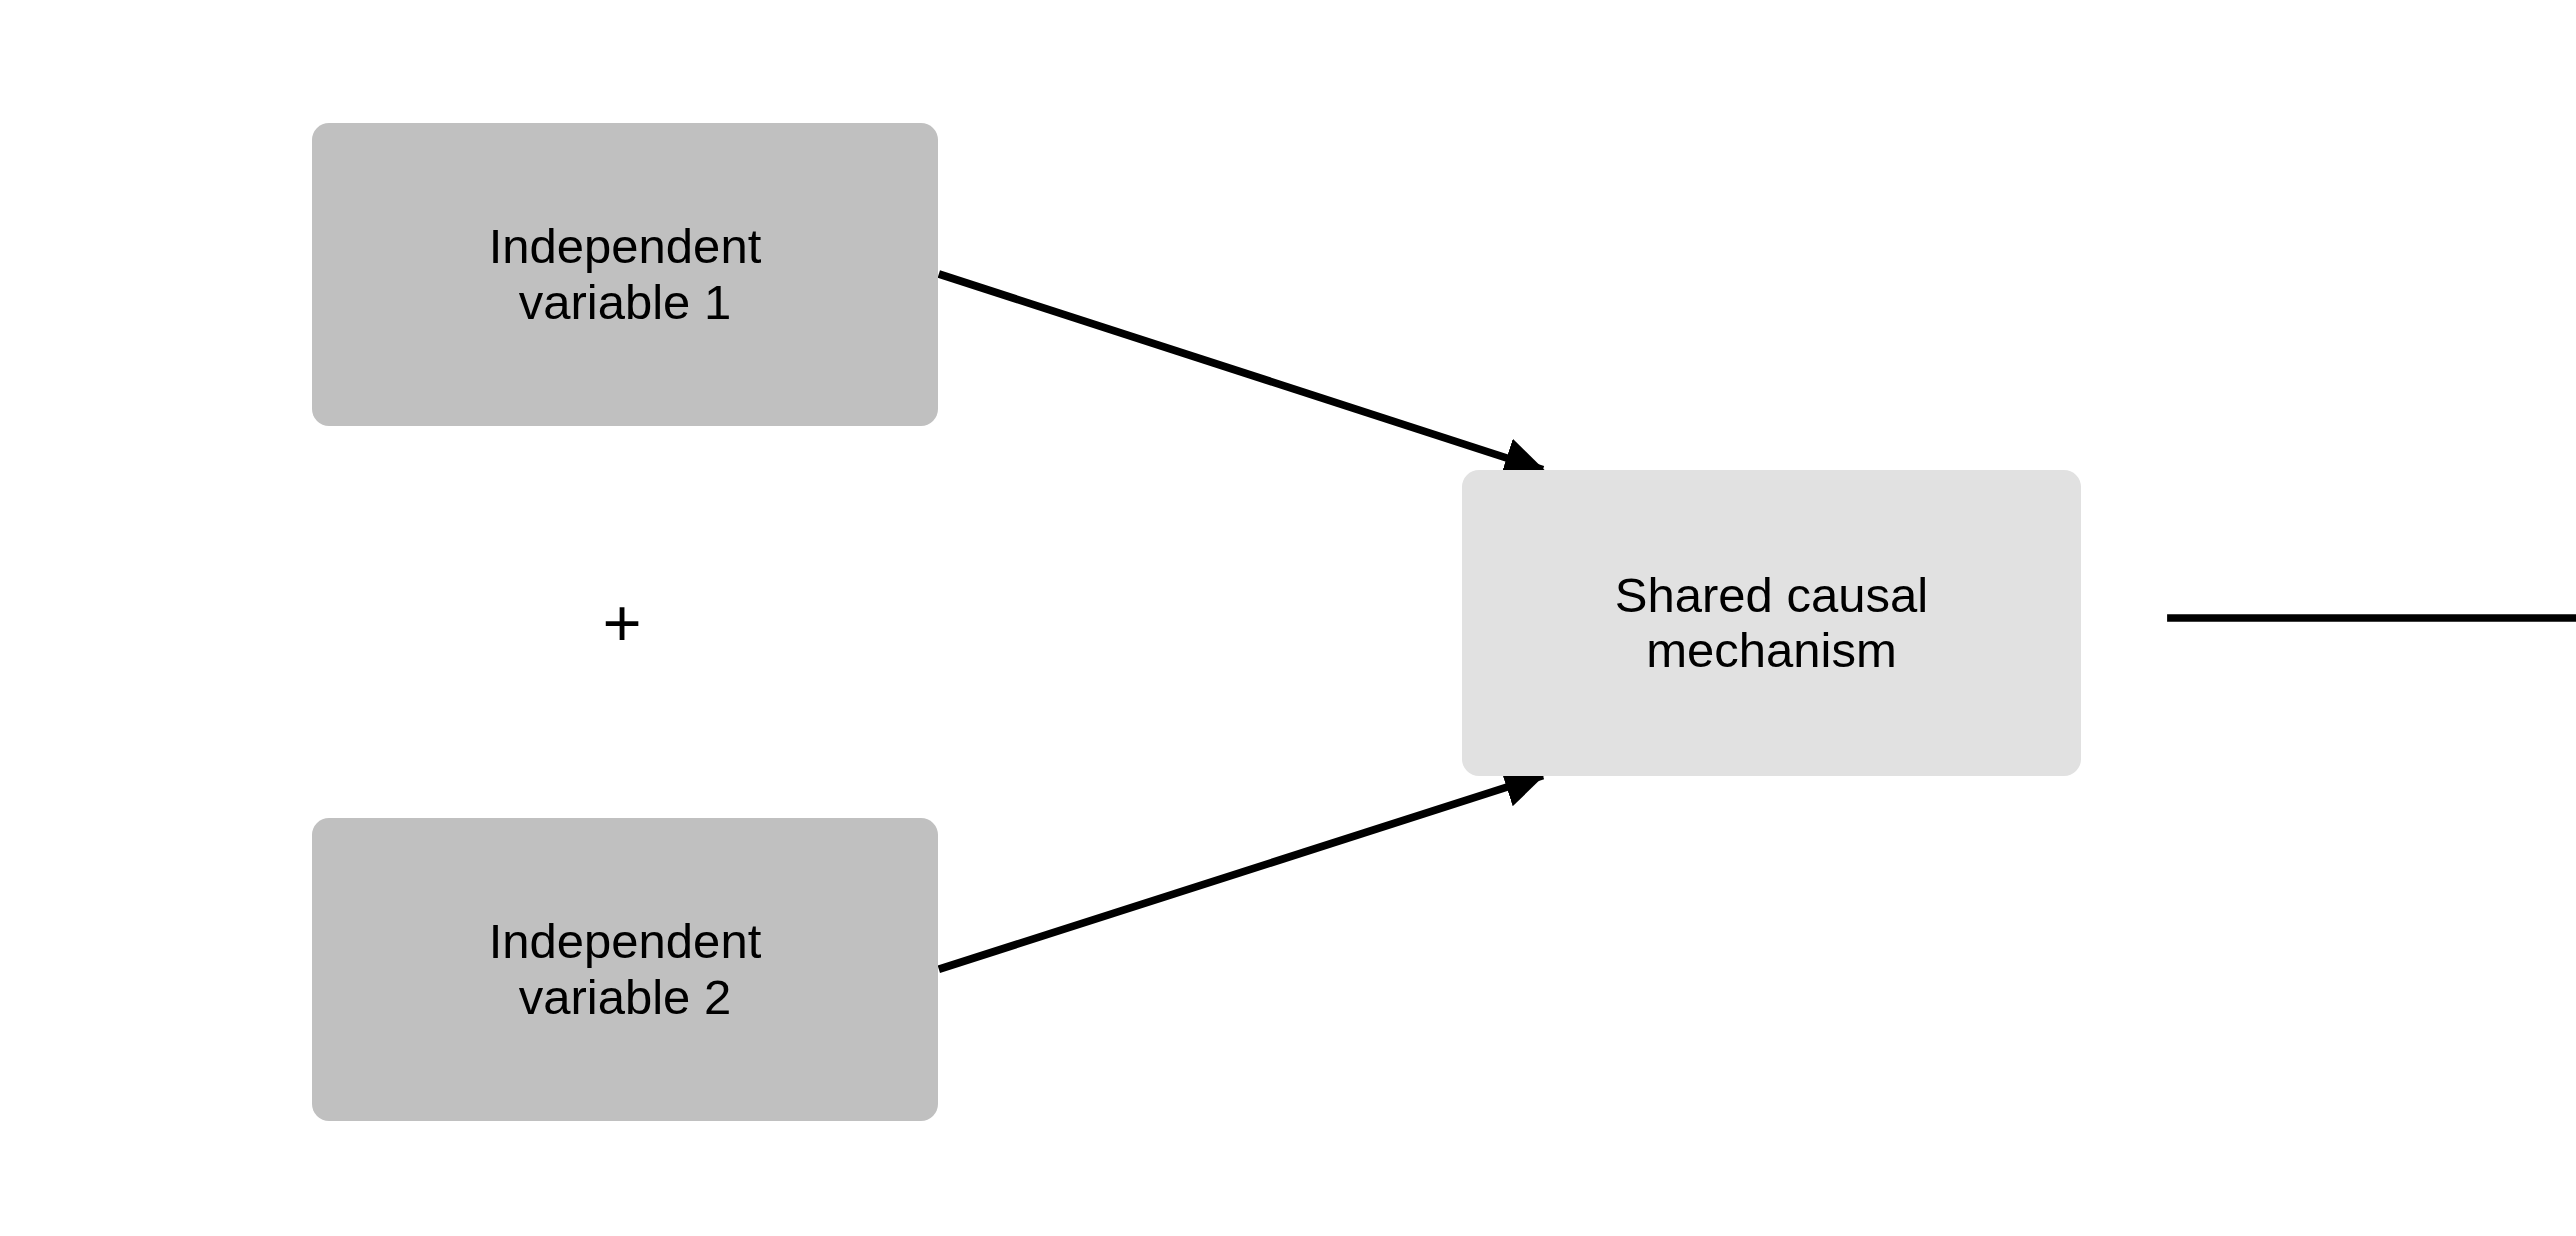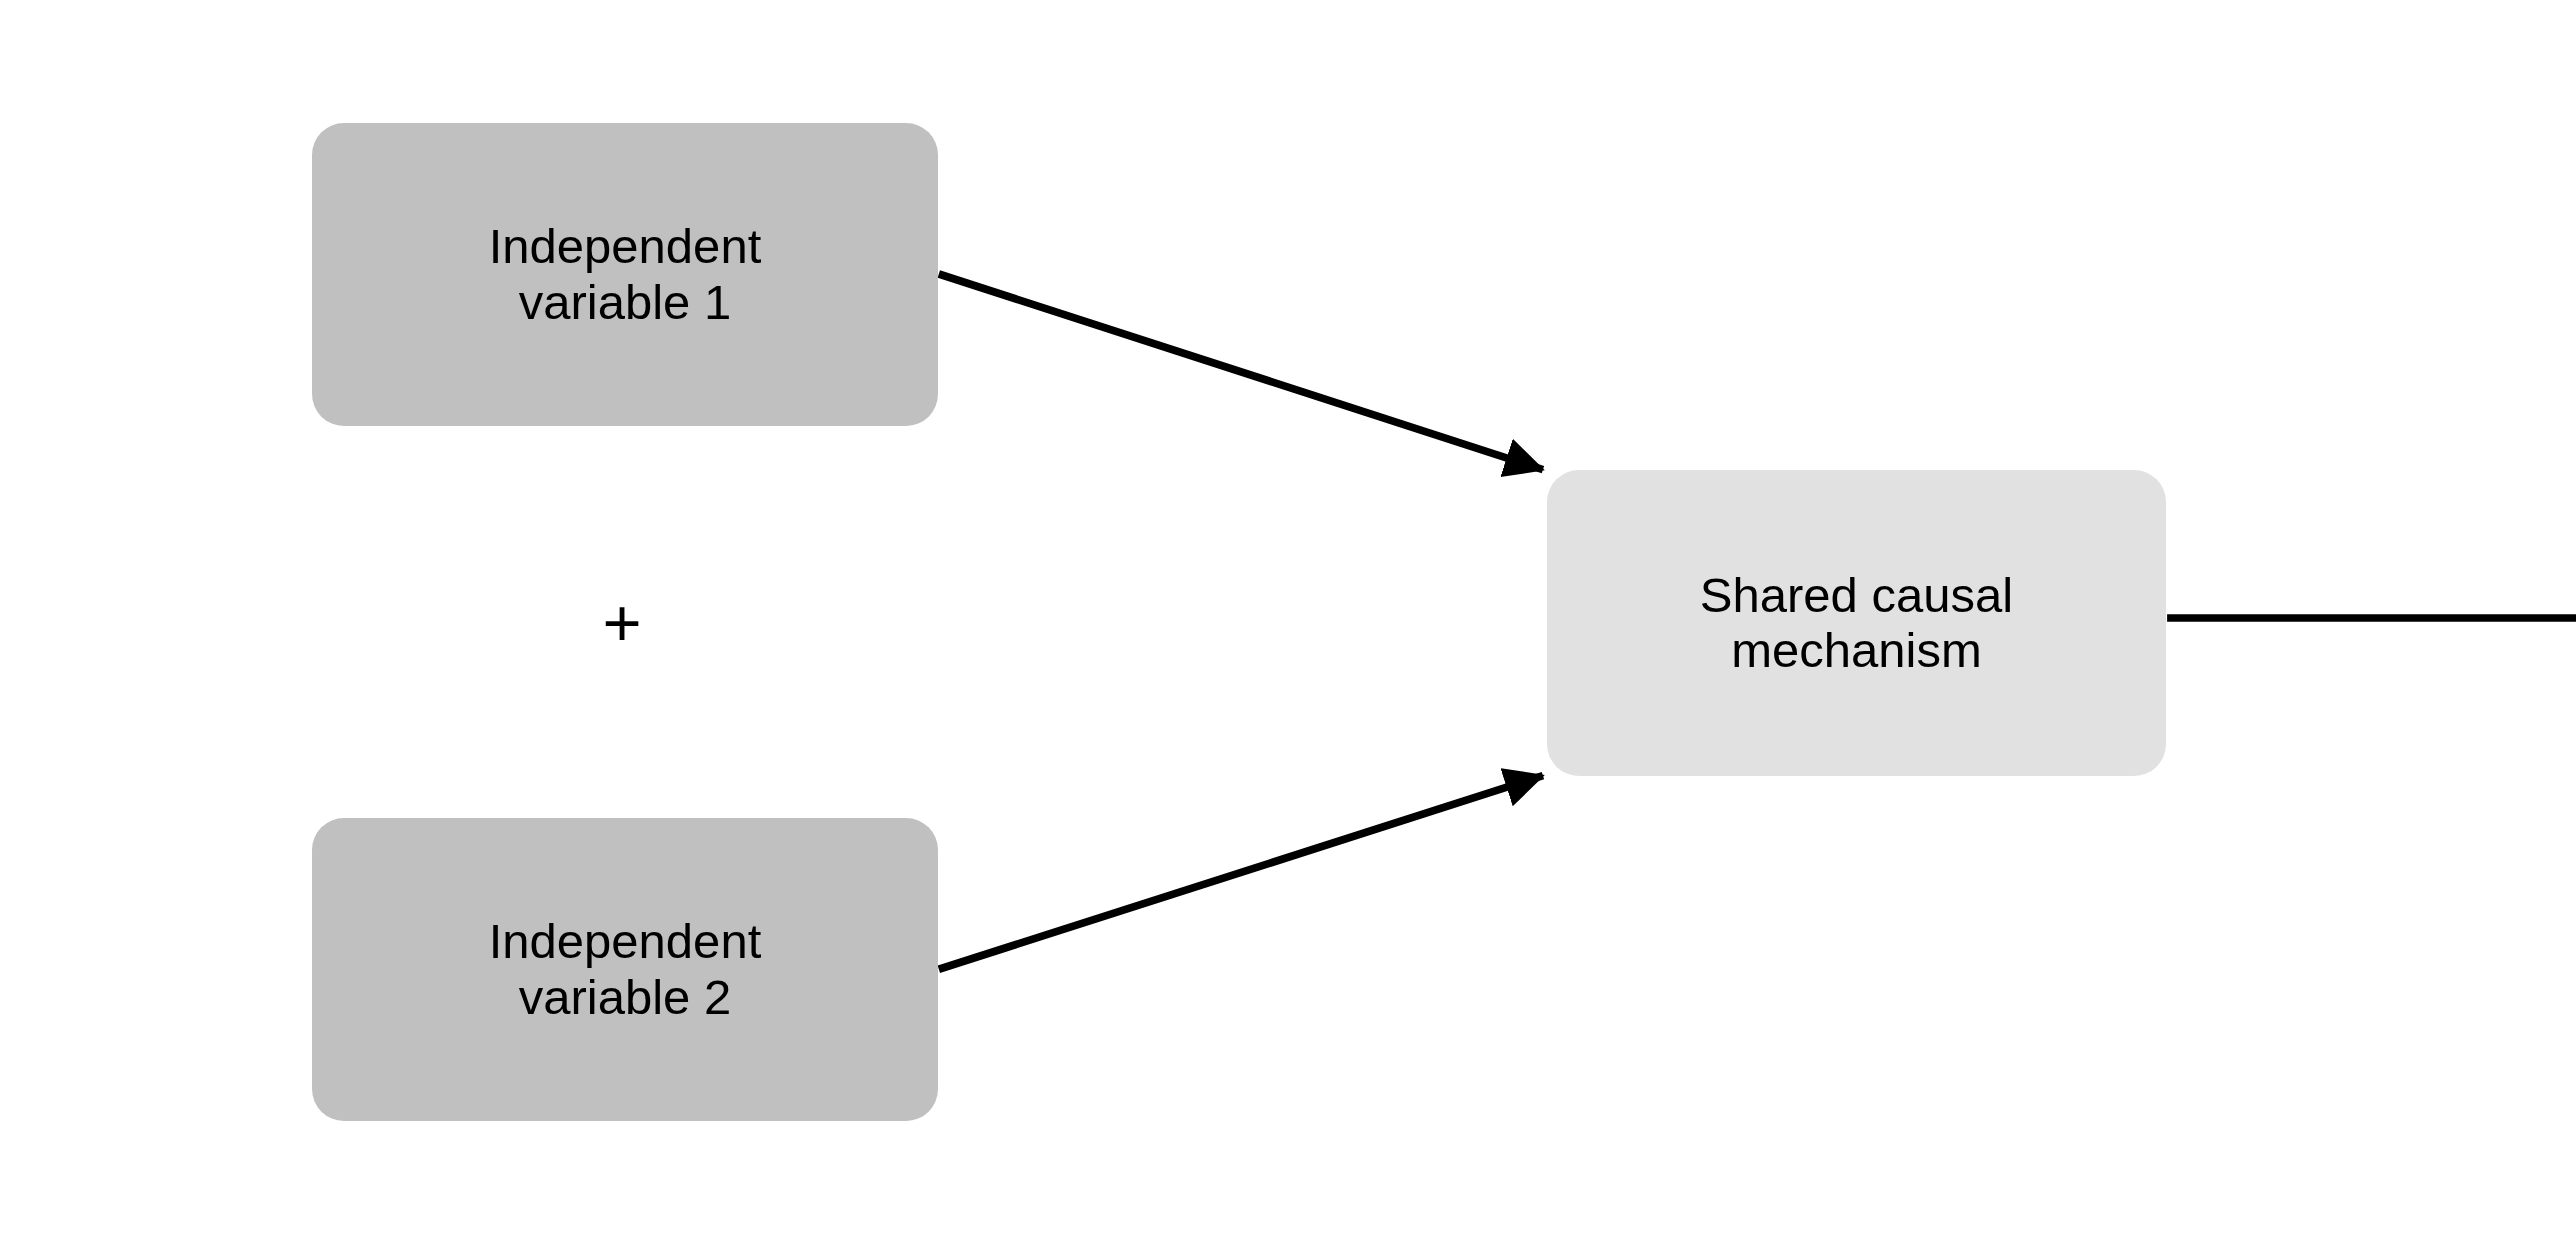--- a/index.html
+++ b/index.html
@@ -28,38 +28,38 @@
     display: block;
   }
   .edge-line {
     stroke: var(--edge-color);
     stroke-width: 15;
     fill: none;
   }
   .arrowhead { fill: var(--edge-color); }
   .node {
     position: absolute;
-    border-radius: 32px;
+    border-radius: 17px;
     display: flex;
     align-items: center;
     justify-content: center;
     text-align: center;
   }
   .node .label {
     font-size: 49px;
     line-height: 1.125;
     white-space: pre-line;
     color: var(--text-color);
   }
   .node-dark { background: var(--node-fill); }
   .node-light { background: var(--mechanism-fill); }
 
   .node-iv1 { left: 312px;  top: 123px;  width: 626px; height: 303px; }
   .node-iv2 { left: 312px;  top: 818px; width: 626px; height: 303px; }
-  .node-mechanism { left: 1547px; top: 470px; width: 619px; height: 306px; }
+  .node-mechanism { left: 1462px; top: 470px; width: 619px; height: 306px; }
 
   .plus-operator {
     position: absolute;
     left: 622px;
     top: 622px;
     transform: translate(-50%, -50%);
     font-size: 67px;
     line-height: 1;
     color: var(--text-color);
   }

